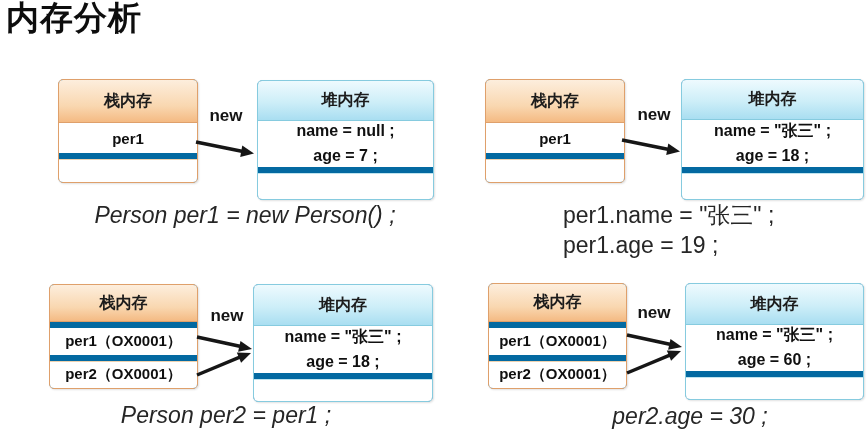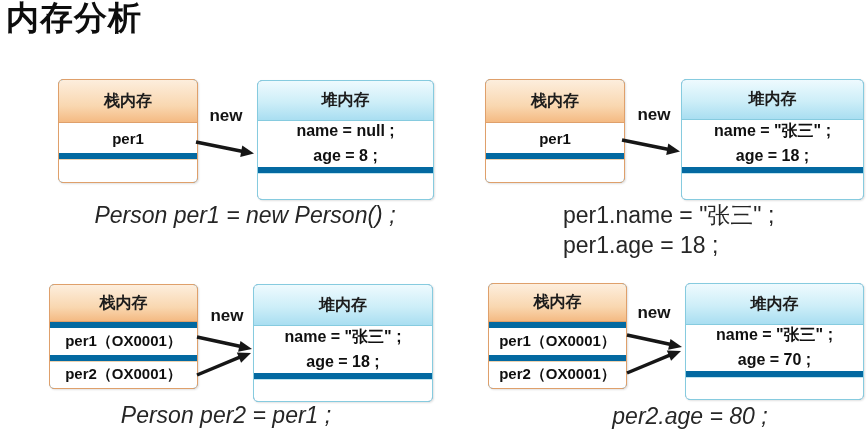--- a/index.html
+++ b/index.html
@@ -66,21 +66,21 @@
     <div class="new-label" style="left:204px; top:106px; width:44px;">new</div>
     <svg class="arrow-svg" style="left:195px; top:132px;" width="62" height="32" viewBox="0 0 62 32">
       <line x1="1" y1="10" x2="48" y2="19.5" stroke="currentColor" stroke-width="3.5"></line>
       <polygon points="59,21.5 45.2,24.9 47.3,13.4" fill="currentColor"></polygon>
     </svg>
 
     <div class="memory-box heap" style="left:257px; top:80px; width:175px; height:118px;">
       <div class="box-header" style="height:39px;">堆内存</div>
       <div class="box-row" style="height:46px;">
         <div class="heap-line">name = null ;</div>
-        <div class="heap-line">age = 8 ;</div>
+        <div class="heap-line">age = 7 ;</div>
       </div>
       <div class="box-row grow"></div>
     </div>
 
     <div class="caption centered" style="left:58px; top:200px; width:374px;">Person per1 = new Person() ;</div>
   </div>
 
   <div>
     <div class="memory-box stack" style="left:485px; top:79px; width:138px; height:102px;">
       <div class="box-header" style="height:42px;">栈内存</div>
@@ -98,21 +98,21 @@
       <div class="box-header" style="height:39px;">堆内存</div>
       <div class="box-row" style="height:47px;">
         <div class="heap-line">name = "张三" ;</div>
         <div class="heap-line">age = 18 ;</div>
       </div>
       <div class="box-row grow"></div>
     </div>
 
     <div class="caption" style="left:563px; top:200px;">
       <div>per1.name = "张三" ;</div>
-      <div>per1.age = 18 ;</div>
+      <div>per1.age = 19 ;</div>
     </div>
   </div>
 
   <div>
     <div class="memory-box stack" style="left:49px; top:284px; width:147px; height:103px;">
       <div class="box-header" style="height:36px;">栈内存</div>
       <div class="box-row grow">per1（OX0001）</div>
       <div class="box-row grow">per2（OX0001）</div>
     </div>
 
@@ -148,21 +148,21 @@
       <line x1="1" y1="9" x2="45" y2="18.5" stroke="currentColor" stroke-width="3.5"></line>
       <polygon points="56,21 42.1,23.8 44.5,12.9" fill="currentColor"></polygon>
       <line x1="1" y1="47" x2="45" y2="28.7" stroke="currentColor" stroke-width="3.5"></line>
       <polygon points="55,25 45.1,34.7 40.8,24.4" fill="currentColor"></polygon>
     </svg>
 
     <div class="memory-box heap" style="left:685px; top:283px; width:177px; height:115px;">
       <div class="box-header" style="height:40px;">堆内存</div>
       <div class="box-row" style="height:46px;">
         <div class="heap-line">name = "张三" ;</div>
-        <div class="heap-line">age = 70 ;</div>
+        <div class="heap-line">age = 60 ;</div>
       </div>
       <div class="box-row grow"></div>
     </div>
 
-    <div class="caption centered" style="left:560px; top:401px; width:260px;">per2.age = 80 ;</div>
+    <div class="caption centered" style="left:560px; top:401px; width:260px;">per2.age = 30 ;</div>
   </div>
 
 </div>
 
 </body></html>

